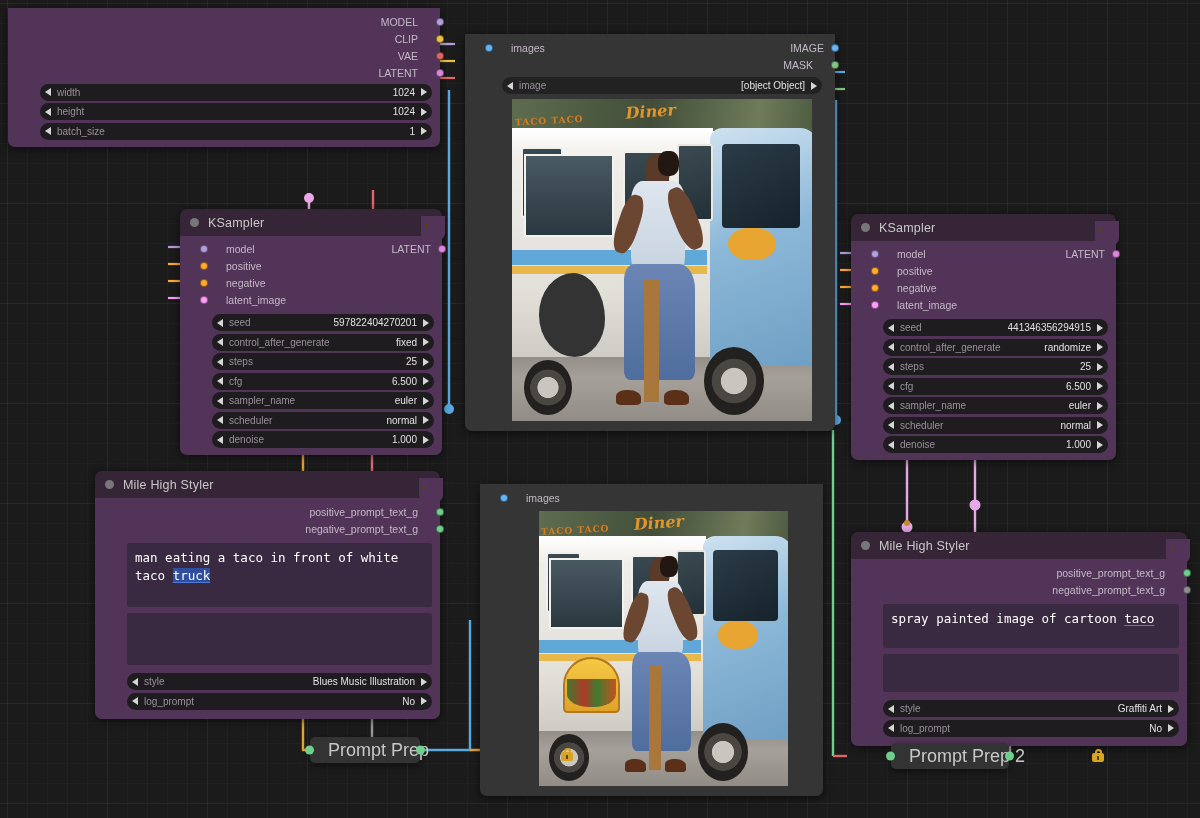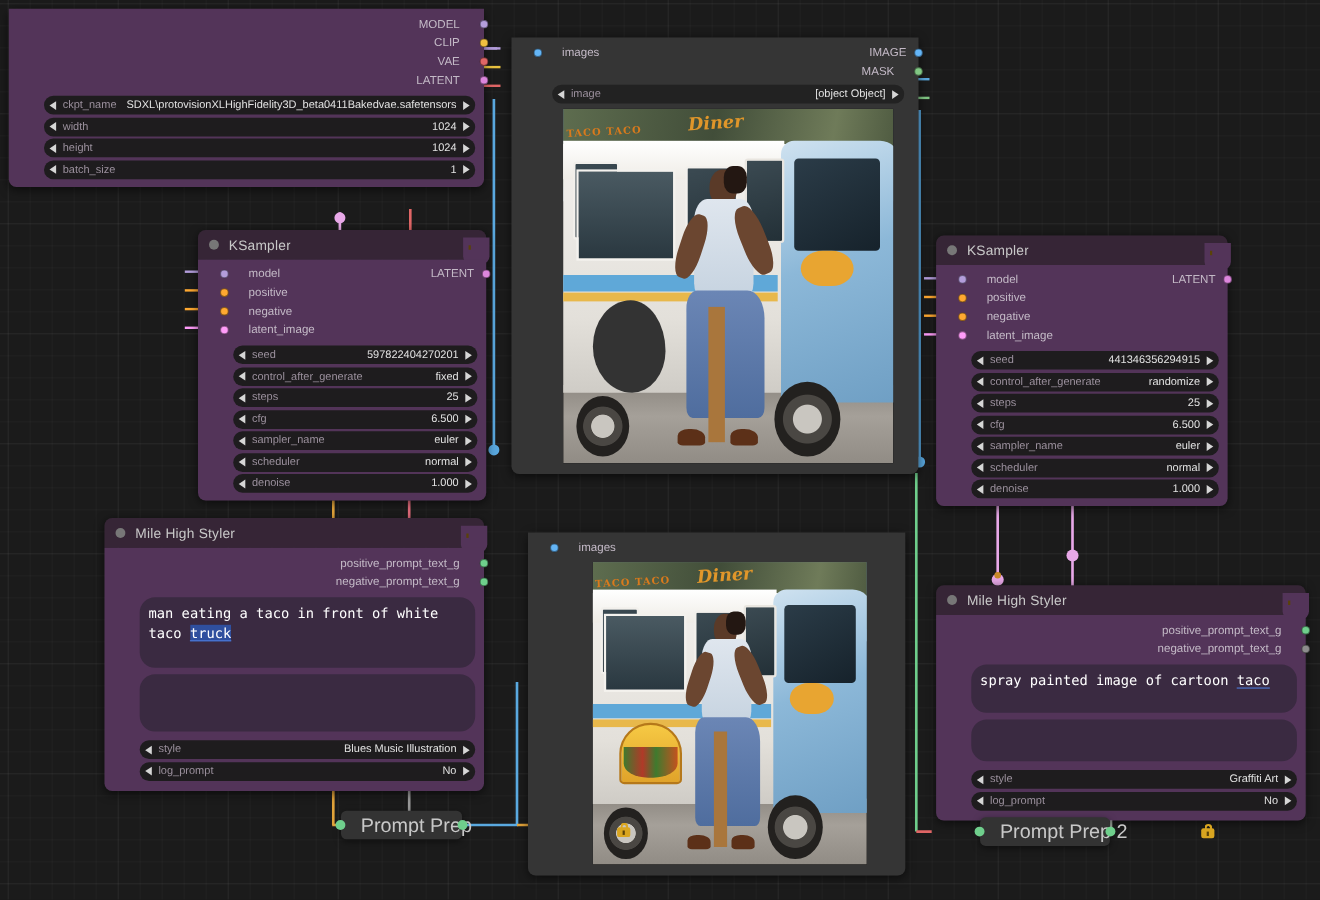--- a/index.html
+++ b/index.html
@@ -101,21 +101,21 @@
   .arrow.l{ border-top:4.5px solid transparent;border-bottom:4.5px solid transparent;border-right:6px solid #d6d6d6; }
   .arrow.r{ border-top:4.5px solid transparent;border-bottom:4.5px solid transparent;border-left:6px solid #d6d6d6; }
   .wname{ font-size:10px;color:#9b909d; margin-left:6px; white-space:nowrap; }
   .wval{ font-size:10px;color:#e2e2e2; margin-left:auto; margin-right:6px; white-space:nowrap;
          overflow:hidden; text-overflow:ellipsis; }
 
   
   .ta{
     margin:6px 8px 0 8px;
     background:#392a40;
-    border-radius:14px;
+    border-radius:2px;
     padding:6px 8px;
     font-family:"DejaVu Sans Mono","Liberation Mono",monospace;
     font-size:12.5px; color:#ffffff; line-height:1.45;
     overflow:hidden;
   }
   .node.purple .ta{ background:#3a2a41; }
   .misspell{ text-decoration:underline; text-decoration-color:#4c7bd9;
              text-decoration-style:solid; text-underline-offset:2px; }
   .sel{ background:#2f4f9e; color:#fff; }
 
@@ -267,26 +267,20 @@
     </div>
     <div class="slot out">
       <span class="lbl">VAE</span>
       <span class="sdot" style="background:#e06666"></span>
     </div>
     <div class="slot out">
       <span class="lbl">LATENT</span>
       <span class="sdot" style="background:#dd86dd"></span>
     </div>
 
-    <div class="wrow" style="margin-top:6px;">
-      <span class="arrow l"></span>
-      <span class="wname">ckpt_name</span>
-      <span class="wval">SDXL\protovisionXLHighFidelity3D_beta0411Bakedvae.safetensors</span>
-      <span class="arrow r"></span>
-    </div>
     <div class="wrow">
       <span class="arrow l"></span>
       <span class="wname">width</span>
       <span class="wval">1024</span>
       <span class="arrow r"></span>
     </div>
     <div class="wrow">
       <span class="arrow l"></span>
       <span class="wname">height</span>
       <span class="wval">1024</span>

